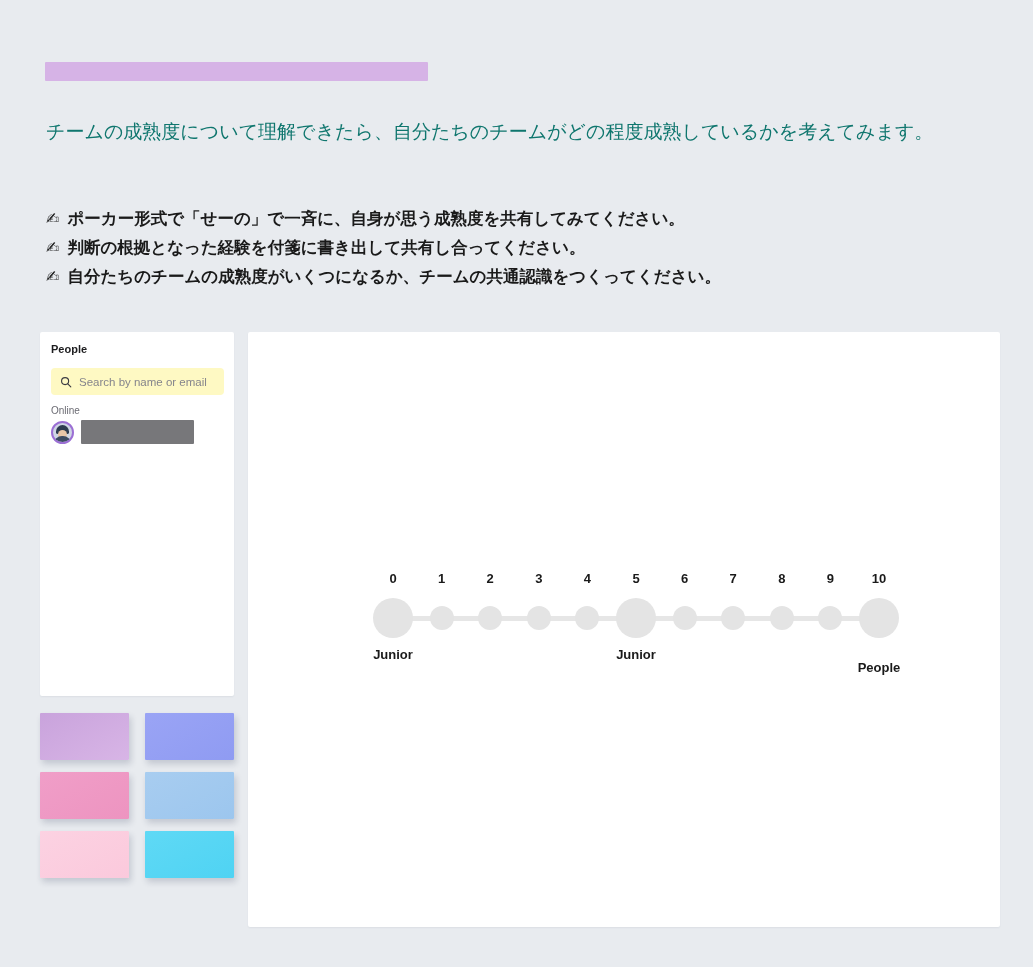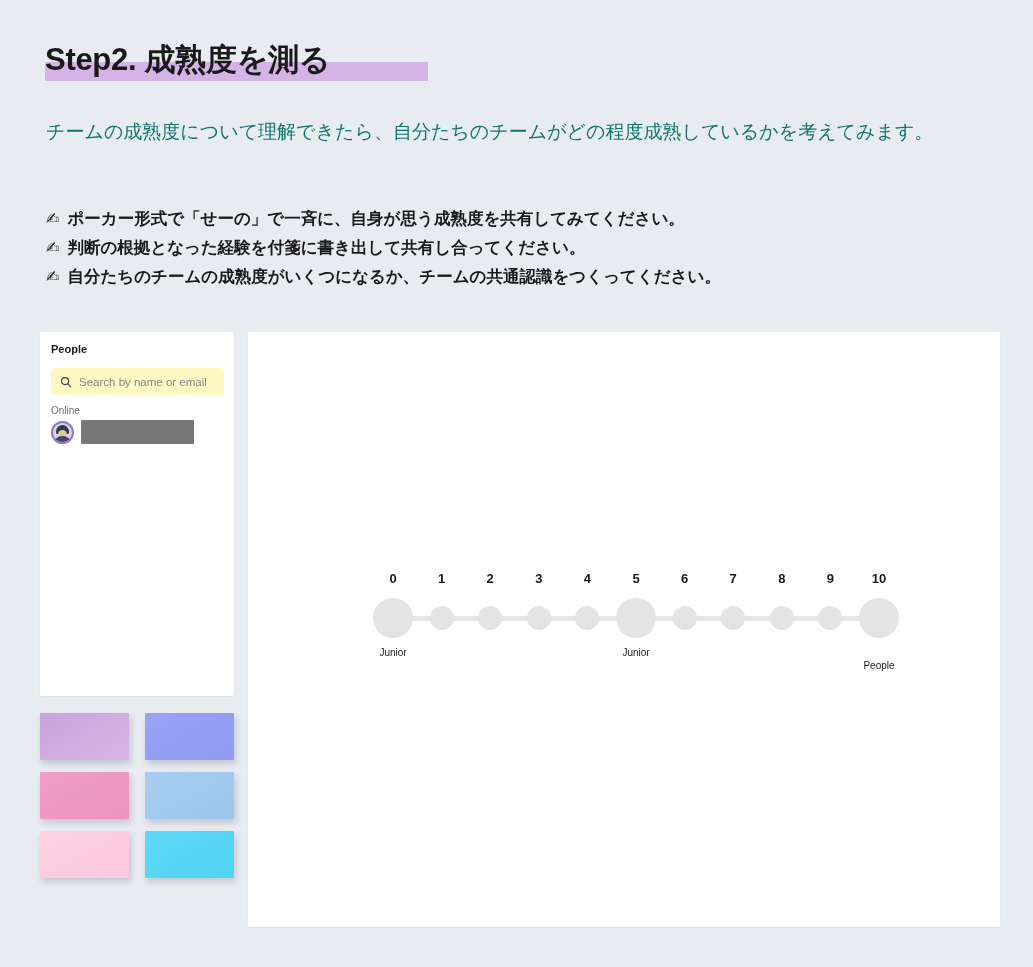--- a/index.html
+++ b/index.html
@@ -243,35 +243,34 @@
     top: 51px;
     transform: translateY(-50%);
     border-radius: 50%;
     background: #e4e4e4;
   }
   .stop-dot.major { width: 40px; height: 40px; }
   .stop-dot.minor { width: 24px; height: 24px; }
   .stop-caption {
     position: absolute;
     top: 81px;
-    font-size: 10px;
-    font-weight: normal;
+    font-size: 13px;
+    font-weight: bold;
     color: #1a1a1a;
     line-height: 1;
     white-space: nowrap;
   }
   .stop-caption.low { top: 94px; }
 </style>
 </head>
 <body>
 
 <div class="header">
   <div class="title-wrap">
     <div class="title-highlight"></div>
-    <div class="title-text">Step2. 成熟度を測る</div>
   </div>
 
   <div class="intro">
     <div>チームの成熟度について理解できたら、自分たちのチームがどの程度成熟しているかを考えてみます。</div>
   </div>
 
   <div class="bullets">
     <div class="bullet">
       <span class="emoji">✍</span>
       <span>ポーカー形式で「せーの」で一斉に、自身が思う成熟度を共有してみてください。</span>

